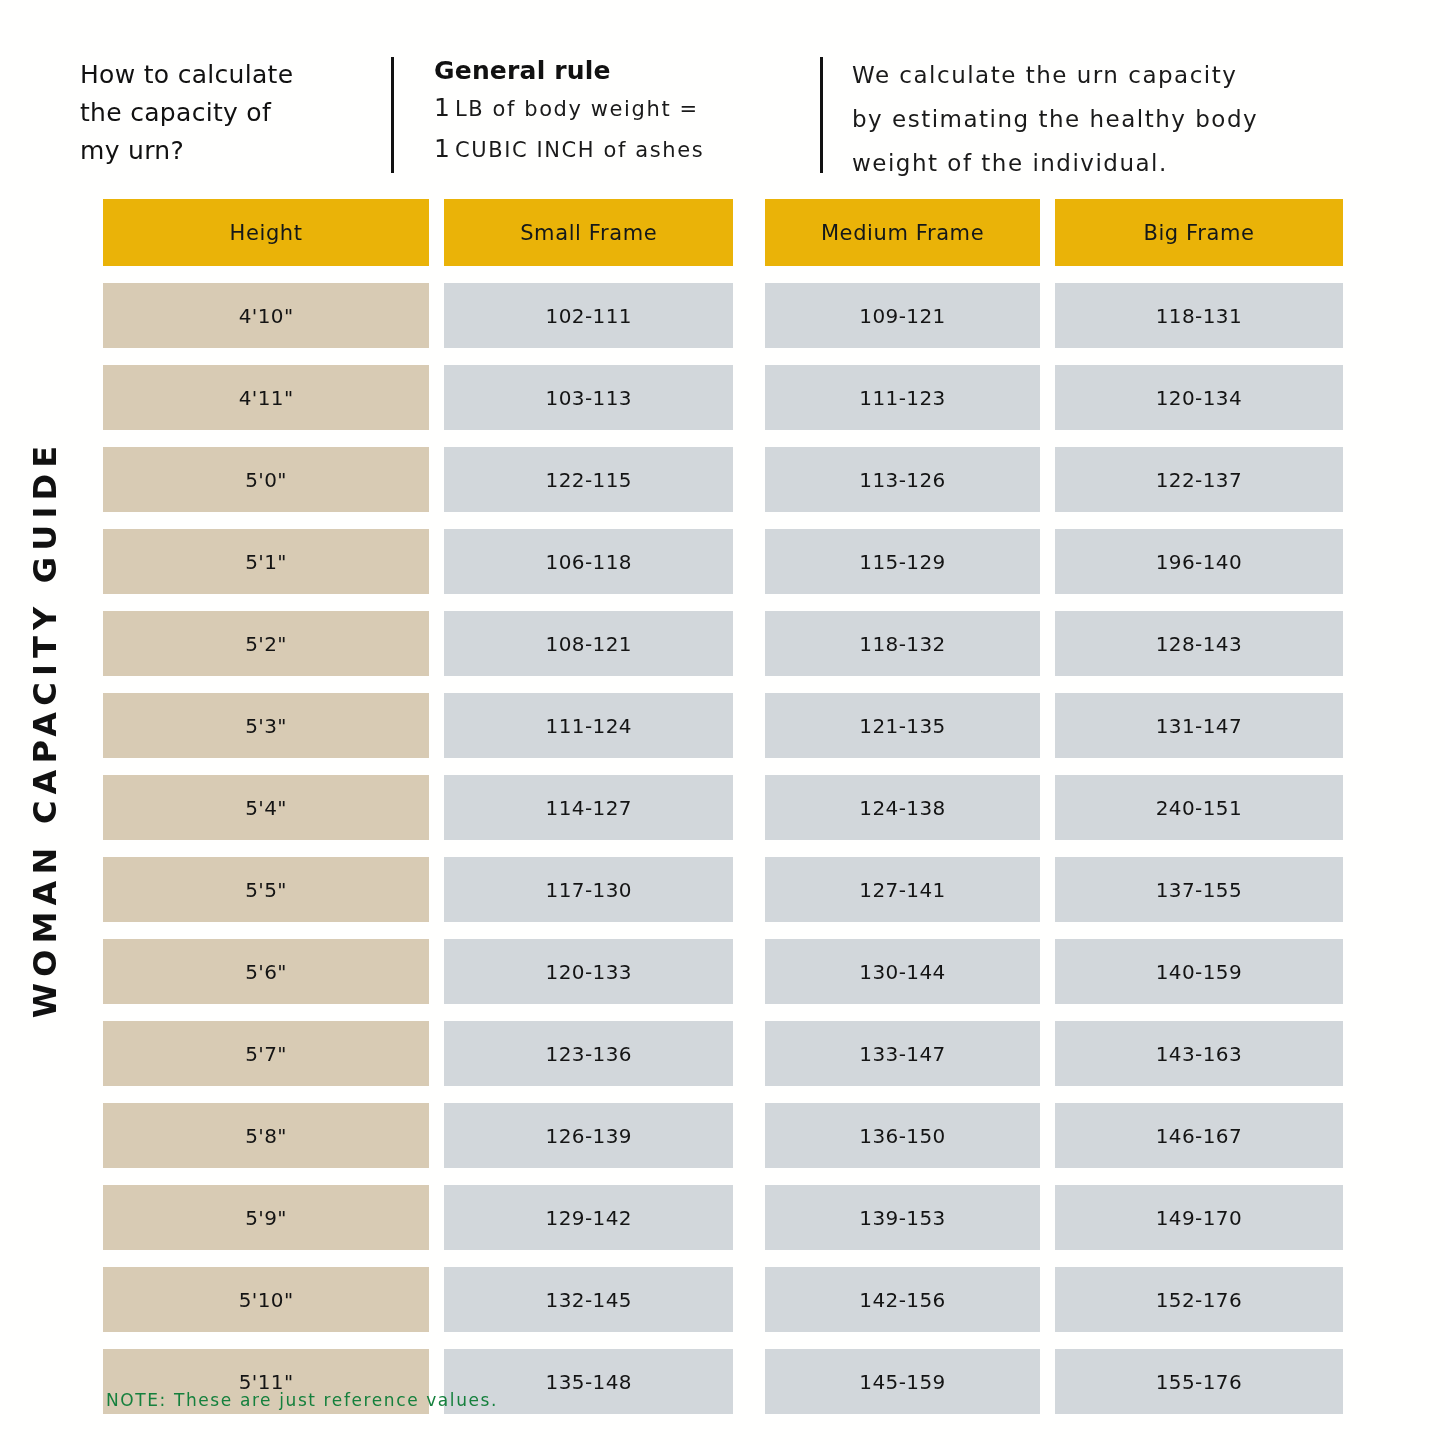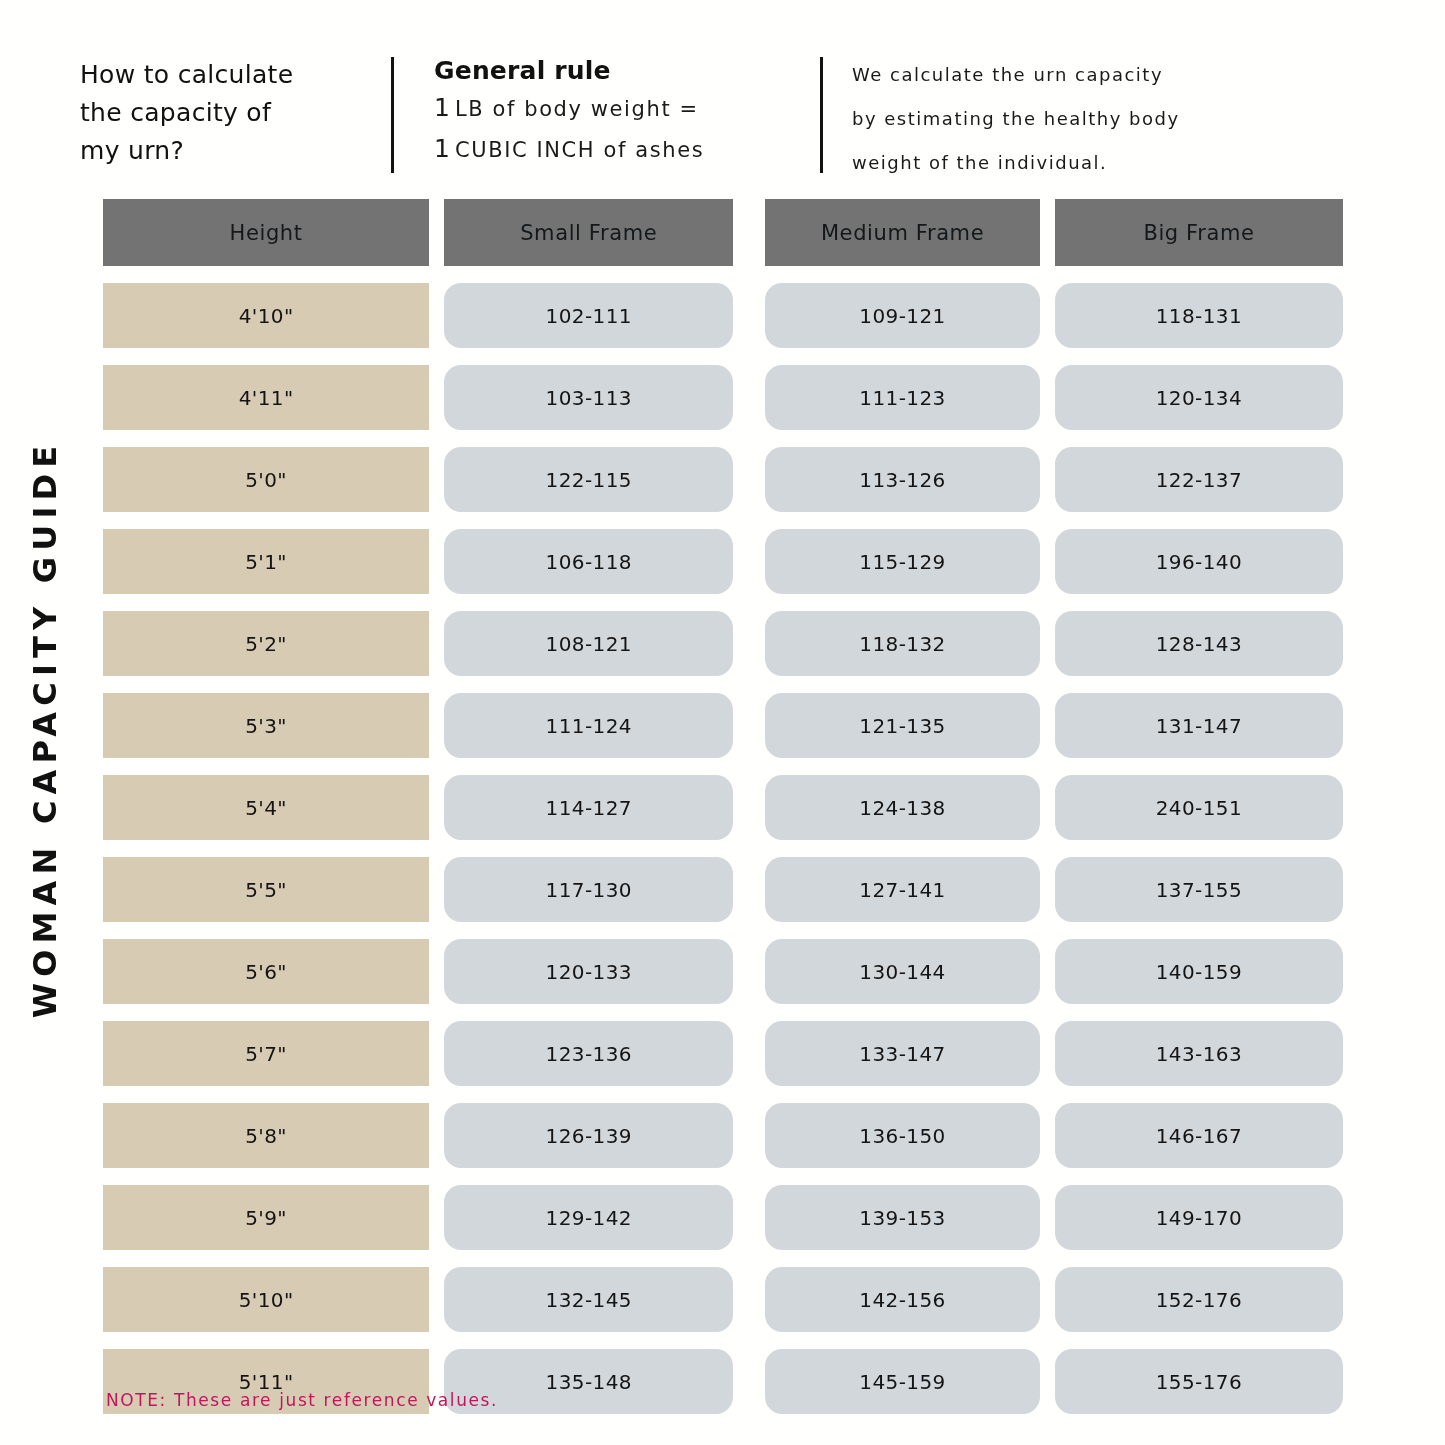--- a/index.html
+++ b/index.html
@@ -80,21 +80,21 @@
   }
 
   #intro-block {
     position: absolute;
     left: 852px;
     top: 53px;
     width: 520px;
   }
   #intro-block .intro-line {
     font-family: "DejaVu Sans", sans-serif;
-    font-size: 18px;
+    font-size: 23px;
     line-height: 44px;
     color: #1a1a1a;
     letter-spacing: 1.5px;
     white-space: nowrap;
   }
 
   
   #side-title {
     position: absolute;
     left: 0px;
@@ -141,42 +141,42 @@
     text-align: center;
   }
 
   .c-height  { width: 335px; margin-right: 15px; }
   .c-small   { width: 297px; margin-right: 32px; }
   .c-medium  { width: 282px; margin-right: 15px; }
   .c-big     { width: 296px; }
 
   .header-row .cell {
     height: 67px;
-    background: #737373;
+    background: #eab308;
     font-size: 21px;
     letter-spacing: 0.6px;
     color: #14181a;
   }
 
   .data-row { height: 65px; }
   .data-row .cell { height: 65px; font-size: 20px; letter-spacing: 0.4px; }
   .data-row .c-height { background: #d8cbb4; }
   .data-row .c-small,
   .data-row .c-medium,
-  .data-row .c-big { background: #d2d7db; border-radius: 17px; }
+  .data-row .c-big { background: #d2d7db; }
 
   
   #footer-note {
     position: absolute;
     left: 106px;
     top: 1390px;
     font-family: "DejaVu Sans", sans-serif;
     font-size: 17px;
     letter-spacing: 1.6px;
-    color: #be185d;
+    color: #15803d;
   }
 </style>
 </head>
 <body>
 
 <div id="page">
 
   <div id="side-title">
     <div class="side-text">WOMAN CAPACITY GUIDE</div>
   </div>

